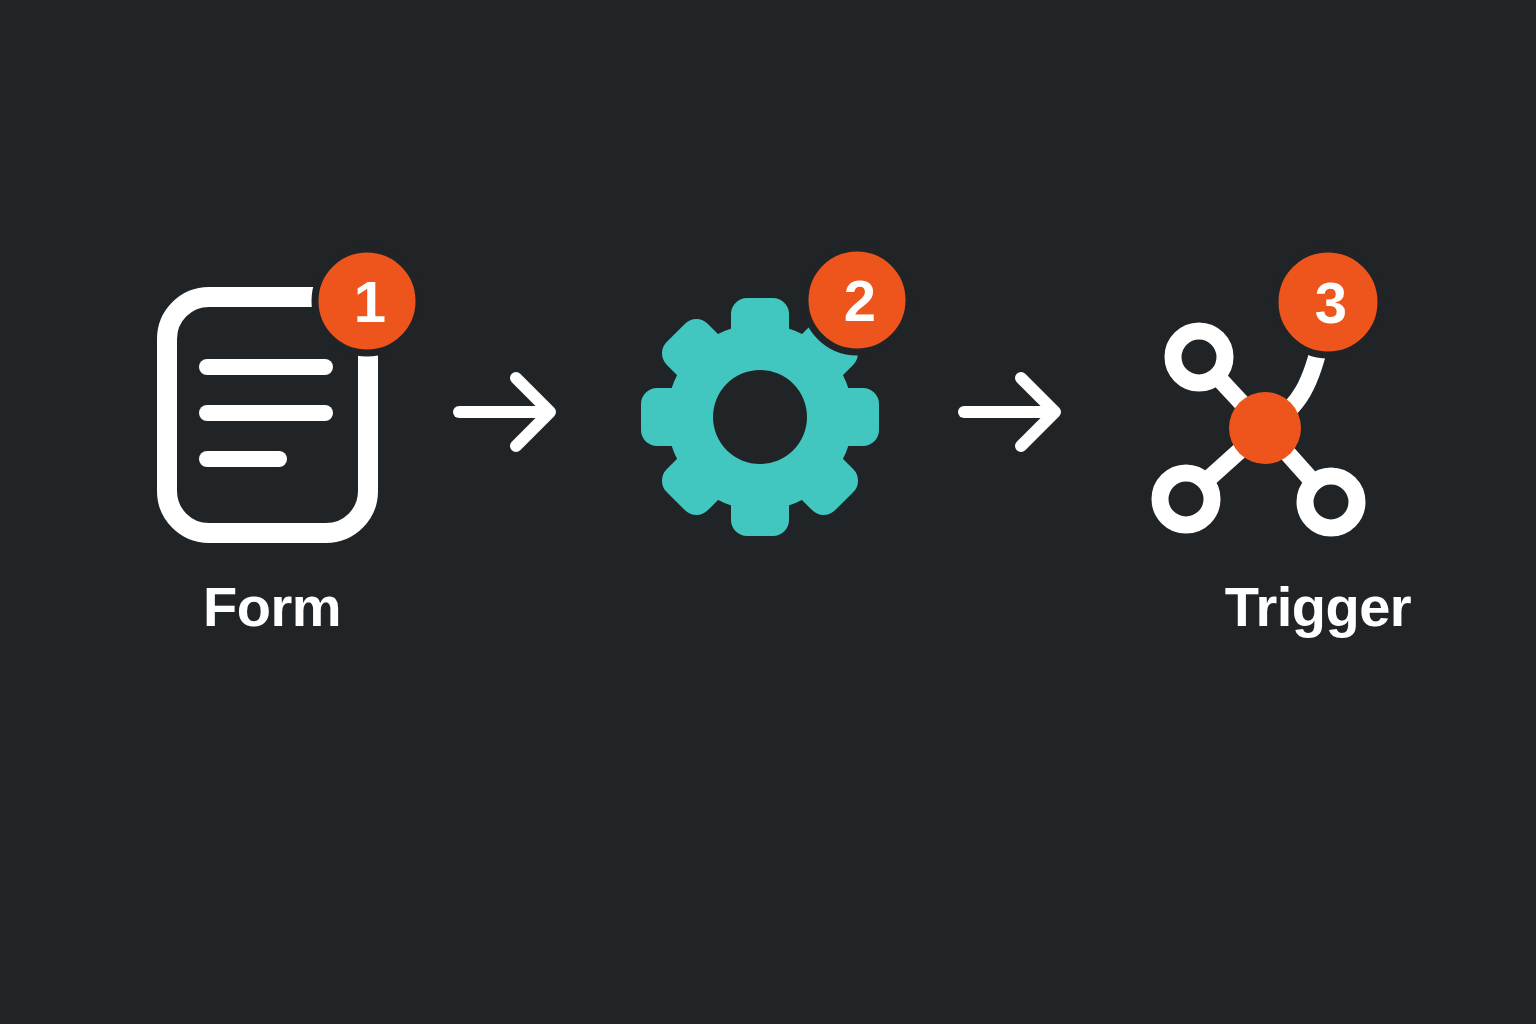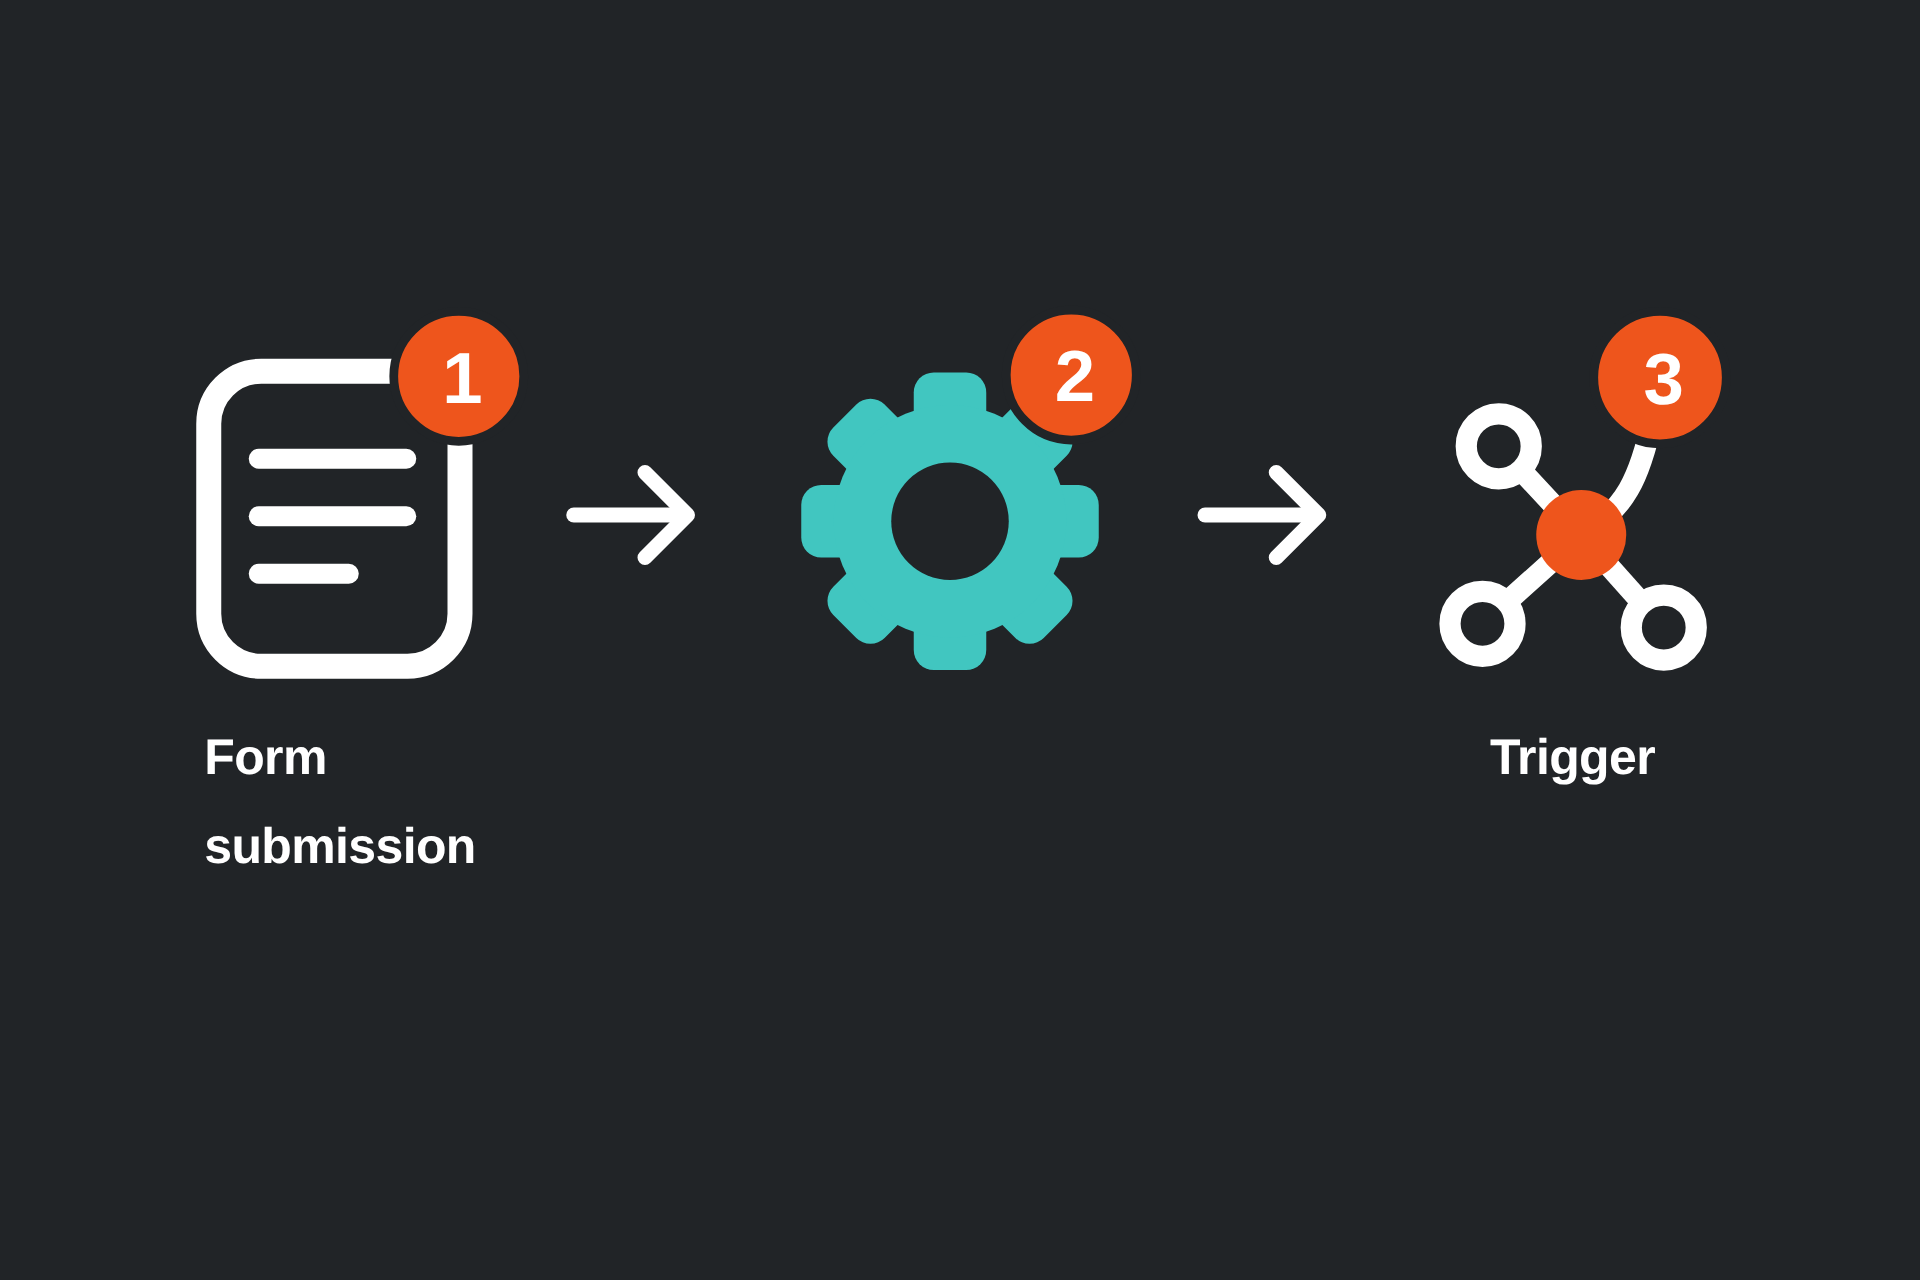--- a/index.html
+++ b/index.html
@@ -8,23 +8,23 @@
     background: var(--background, #212427);
     font-family: "Liberation Sans", sans-serif;
     position: relative;
   }
   .stage { position: absolute; inset: 0; width: 1536px; height: 1024px; }
   svg.canvas { position: absolute; left: 0; top: 0; display: block; }
   .step-label {
     position: absolute;
     top: 571px;
     transform: translateX(-50%);
-    text-align: left;
+    text-align: right;
     color: var(--foreground, #ffffff);
-    font-size: 40px;
+    font-size: 56px;
     line-height: 71px;
     font-weight: 700;
     letter-spacing: -0.5px;
     white-space: nowrap;
   }
   .badge-num {
     font-family: "Liberation Sans", sans-serif;
     font-weight: 700;
     font-size: 58px;
     fill: var(--foreground, #ffffff);
@@ -95,23 +95,22 @@
     </g>
 
     <g>
       <circle cx="1328" cy="302" r="53" stroke-width="7" style="fill:var(--badge_orange,#ee551c); stroke:var(--background,#212427)"></circle>
       <text class="badge-num" x="1331" y="323" text-anchor="middle">3</text>
     </g>
   </svg>
 
   <div class="step-label" style="left:272px">
     <div>Form</div>
-    <div>submission</div>
   </div>
 
   <div class="step-label" style="left:770px">
   </div>
 
-  <div class="step-label" style="left:1258px">
+  <div class="step-label" style="left:1318px">
     <div>Trigger</div>
   </div>
 
 </div>
 
 </body></html>

